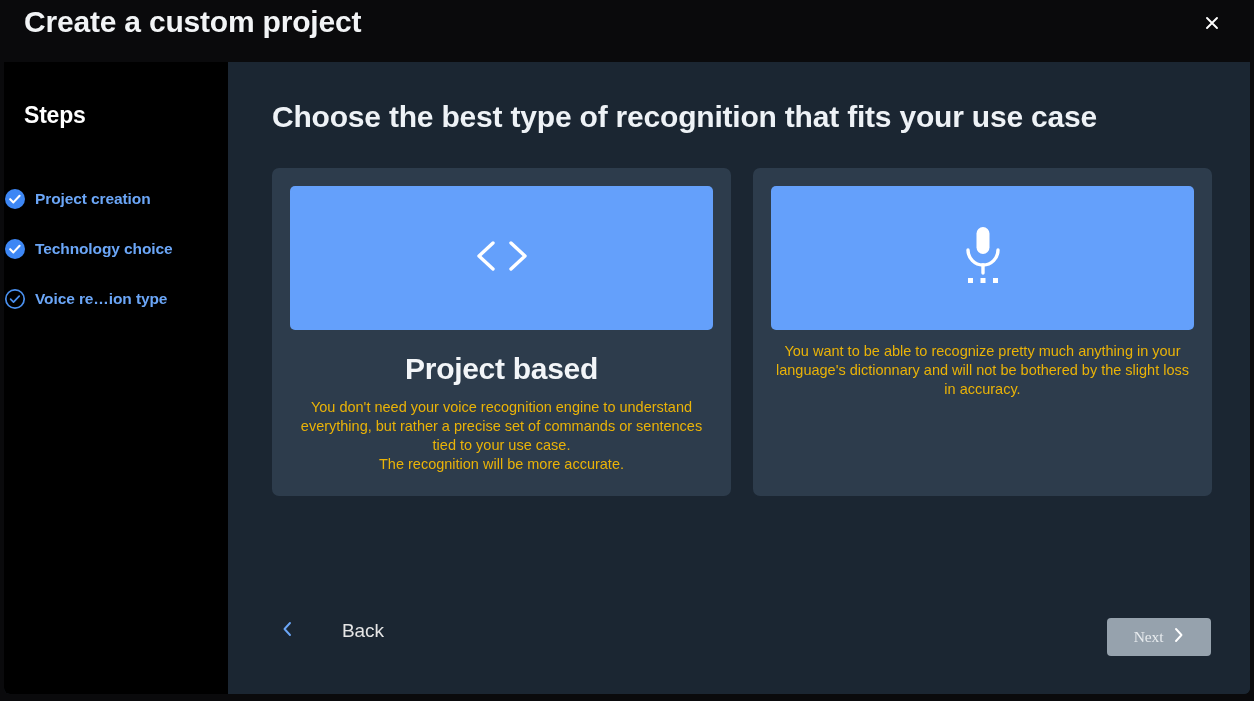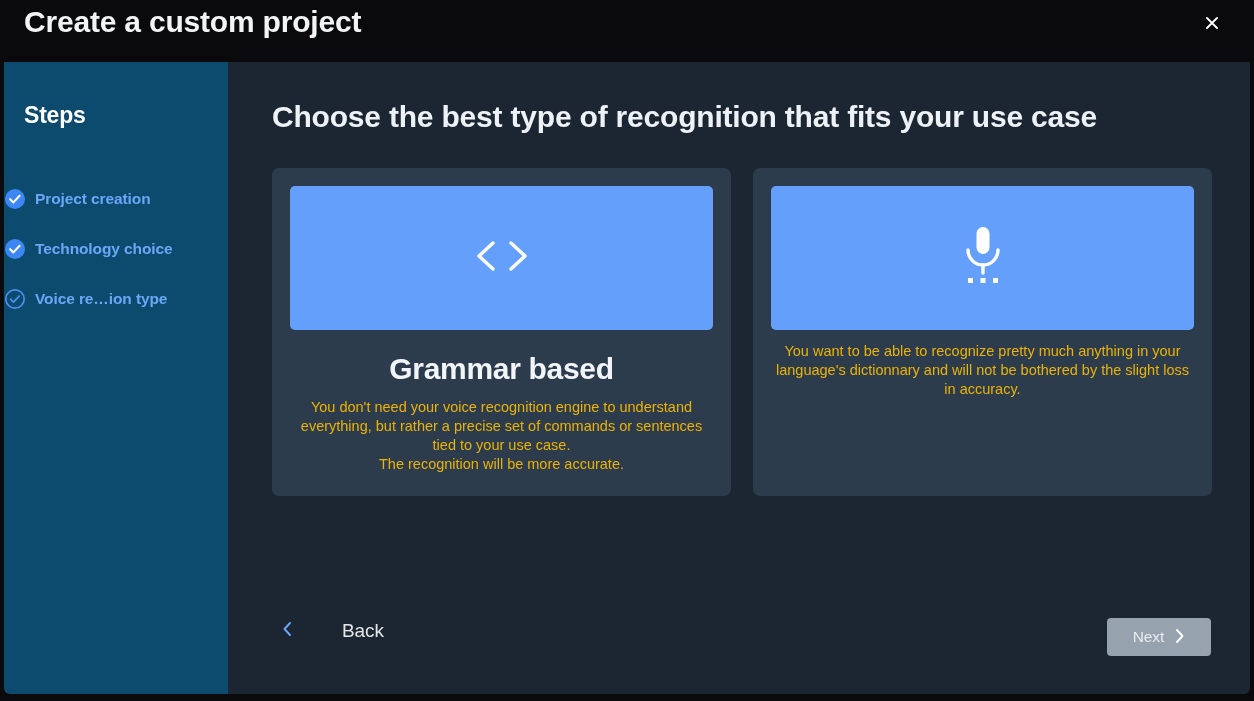--- a/index.html
+++ b/index.html
@@ -48,21 +48,21 @@
     border-bottom-left-radius: 6px;
     border-bottom-right-radius: 6px;
     overflow: hidden;
   }
 
   
   .sidebar {
     position: absolute;
     left: 0; top: 0;
     width: 224px; height: 632px;
-    background: #0c4a6e;
+    background: #000000;
   }
   .sidebar-title {
     position: absolute;
     left: 20px; top: 40px;
     font-size: 23px;
     font-weight: bold;
     color: #ffffff;
     letter-spacing: -0.2px;
   }
   .steps-list {
@@ -176,20 +176,21 @@
     width: 104px; height: 38px;
     background: #96a2ad;
     border: none;
     border-radius: 4px;
     display: flex;
     align-items: center;
     justify-content: center;
     gap: 10px;
     cursor: default;
     pointer-events: auto;
+    font-family: Liberation Serif, serif;
   }
   .next-label {
     font-size: 15.5px;
     color: #e8ecef;
     letter-spacing: -0.1px;
   }
 </style>
 </head>
 <body>
 
@@ -252,21 +253,21 @@
 
       <div class="card">
         <div class="card-image">
           <span>
             <svg width="66" height="44" viewBox="0 0 66 44">
               <path d="M24 9 L10 22 L24 35" stroke="#ffffff" stroke-width="3.4" fill="none" stroke-linecap="round" stroke-linejoin="round"></path>
               <path d="M42 9 L56 22 L42 35" stroke="#ffffff" stroke-width="3.4" fill="none" stroke-linecap="round" stroke-linejoin="round"></path>
             </svg>
           </span>
         </div>
-        <div class="card-title">Grammar based</div>
+        <div class="card-title">Project based</div>
         <div class="card-desc">You don't need your voice recognition engine to understand everything, but rather a precise set of commands or sentences tied to your use case.
 The recognition will be more accurate.</div>
       </div>
 
       <div class="card">
         <div class="card-image">
           <span>
             <svg width="56" height="66" viewBox="0 0 56 66">
               <rect x="21.5" y="4" width="13" height="27" rx="6.5" fill="#ffffff"></rect>
               <path d="M13 27 A15 15 0 0 0 43 27" stroke="#ffffff" stroke-width="3.4" fill="none" stroke-linecap="round"></path>

